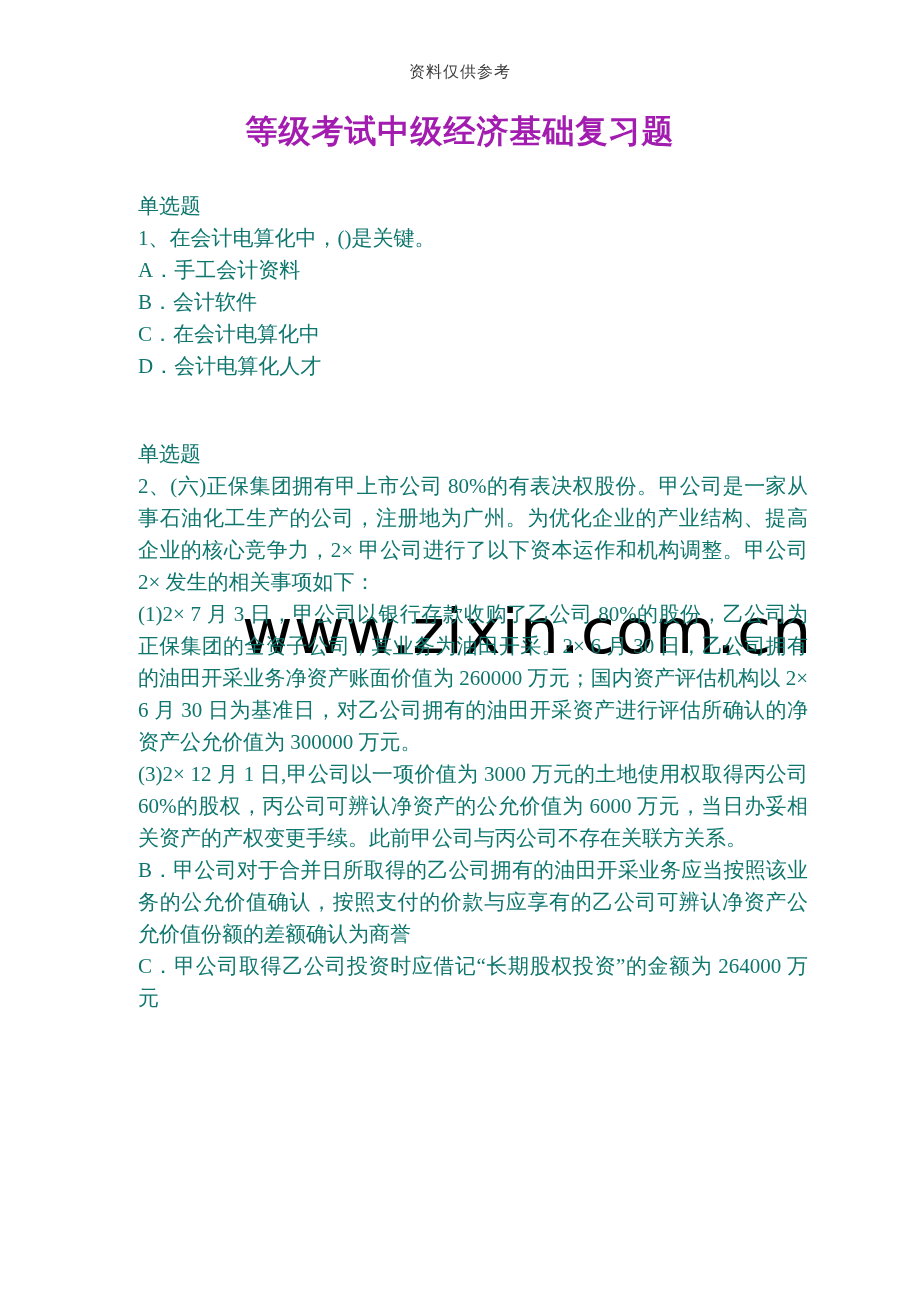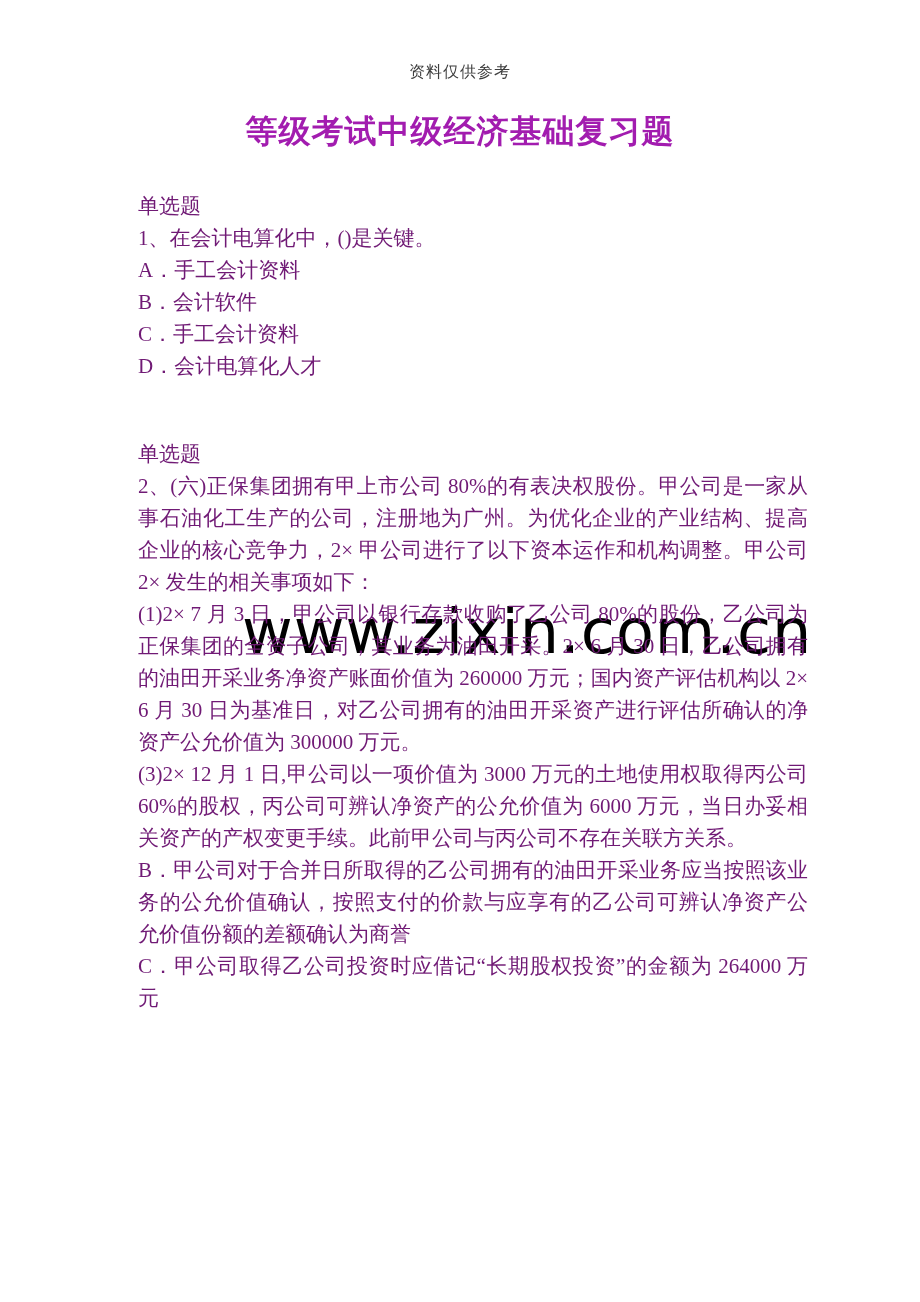--- a/index.html
+++ b/index.html
@@ -56,21 +56,21 @@
     color: #a21caf;
     z-index: 1;
   }
   .content {
     position: absolute;
     left: 138px;
     top: 190px;
     width: 670px;
     font-size: 21px;
     line-height: 32px;
-    color: #701a75;
+    color: #0f766e;
     z-index: 1;
   }
   .line {
     margin: 0;
     white-space: nowrap;
   }
   .para {
     margin: 0;
     text-align: justify;
     text-justify: inter-character;
@@ -94,21 +94,21 @@
 
   <h1 class="doc-title">等级考试中级经济基础复习题</h1>
 
   <div class="content">
 
     <section>
       <div class="line section-label">单选题</div>
       <div class="line">1、在会计电算化中，()是关键。</div>
       <div class="line">A．手工会计资料</div>
       <div class="line">B．会计软件</div>
-      <div class="line">C．手工会计资料</div>
+      <div class="line">C．在会计电算化中</div>
       <div class="line">D．会计电算化人才</div>
     </section>
 
     <section class="q2">
       <div class="line section-label">单选题</div>
       <p class="para">2、(六)正保集团拥有甲上市公司 80%的有表决权股份。甲公司是一家从事石油化工生产的公司，注册地为广州。为优化企业的产业结构、提高企业的核心竞争力，2× 甲公司进行了以下资本运作和机构调整。甲公司 2× 发生的相关事项如下：</p>
       <p class="para">(1)2× 7 月 3 日，甲公司以银行存款收购了乙公司 80%的股份，乙公司为正保集团的全资子公司，其业务为油田开采。2× 6 月 30 日，乙公司拥有的油田开采业务净资产账面价值为 260000 万元；国内资产评估机构以 2× 6 月 30 日为基准日，对乙公司拥有的油田开采资产进行评估所确认的净资产公允价值为 300000 万元。</p>
       <p class="para">(3)2× 12 月 1 日,甲公司以一项价值为 3000 万元的土地使用权取得丙公司 60%的股权，丙公司可辨认净资产的公允价值为 6000 万元，当日办妥相关资产的产权变更手续。此前甲公司与丙公司不存在关联方关系。</p>
       <p class="para">B．甲公司对于合并日所取得的乙公司拥有的油田开采业务应当按照该业务的公允价值确认，按照支付的价款与应享有的乙公司可辨认净资产公允价值份额的差额确认为商誉</p>
       <p class="para">C．甲公司取得乙公司投资时应借记“长期股权投资”的金额为 264000 万元</p>

